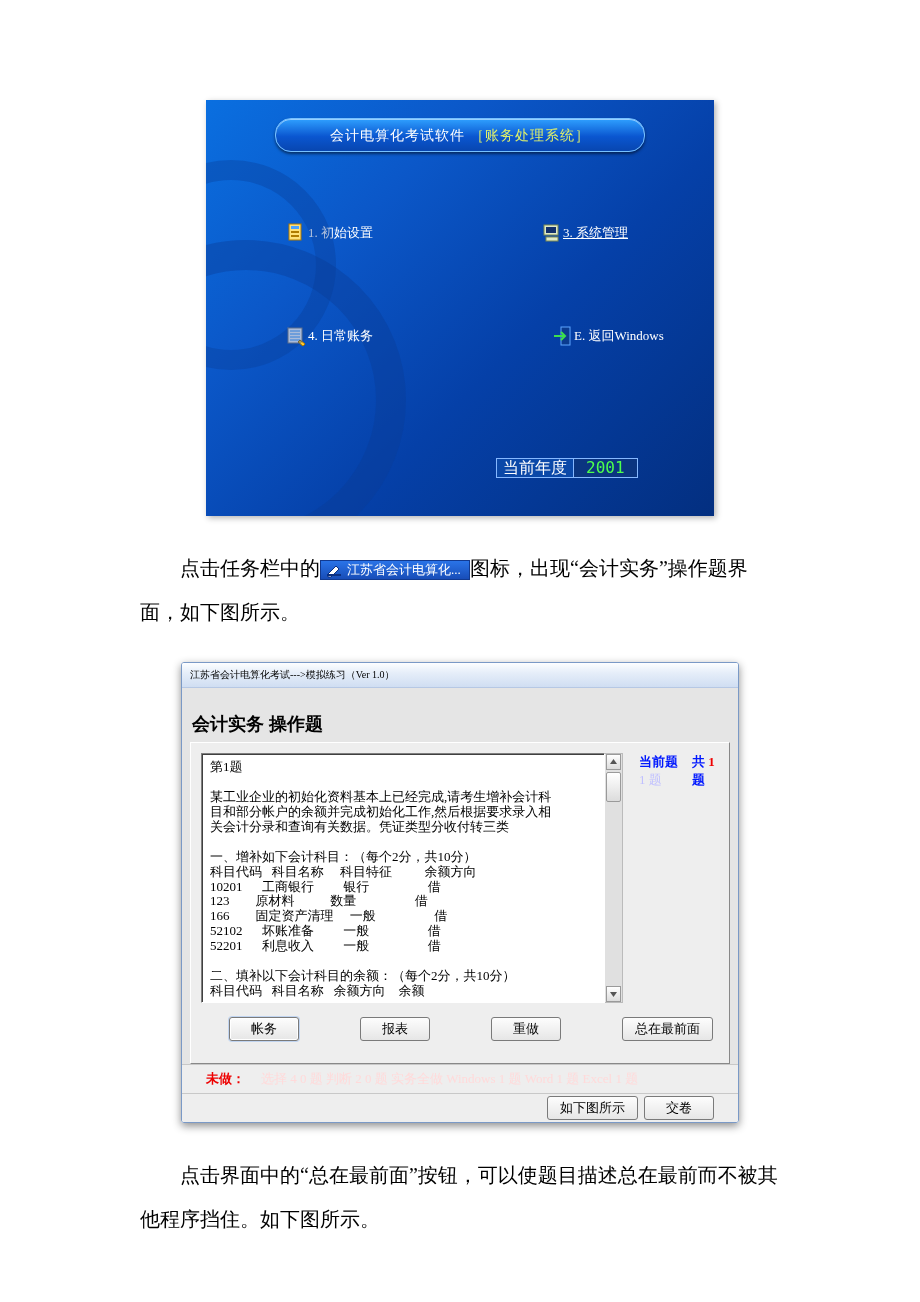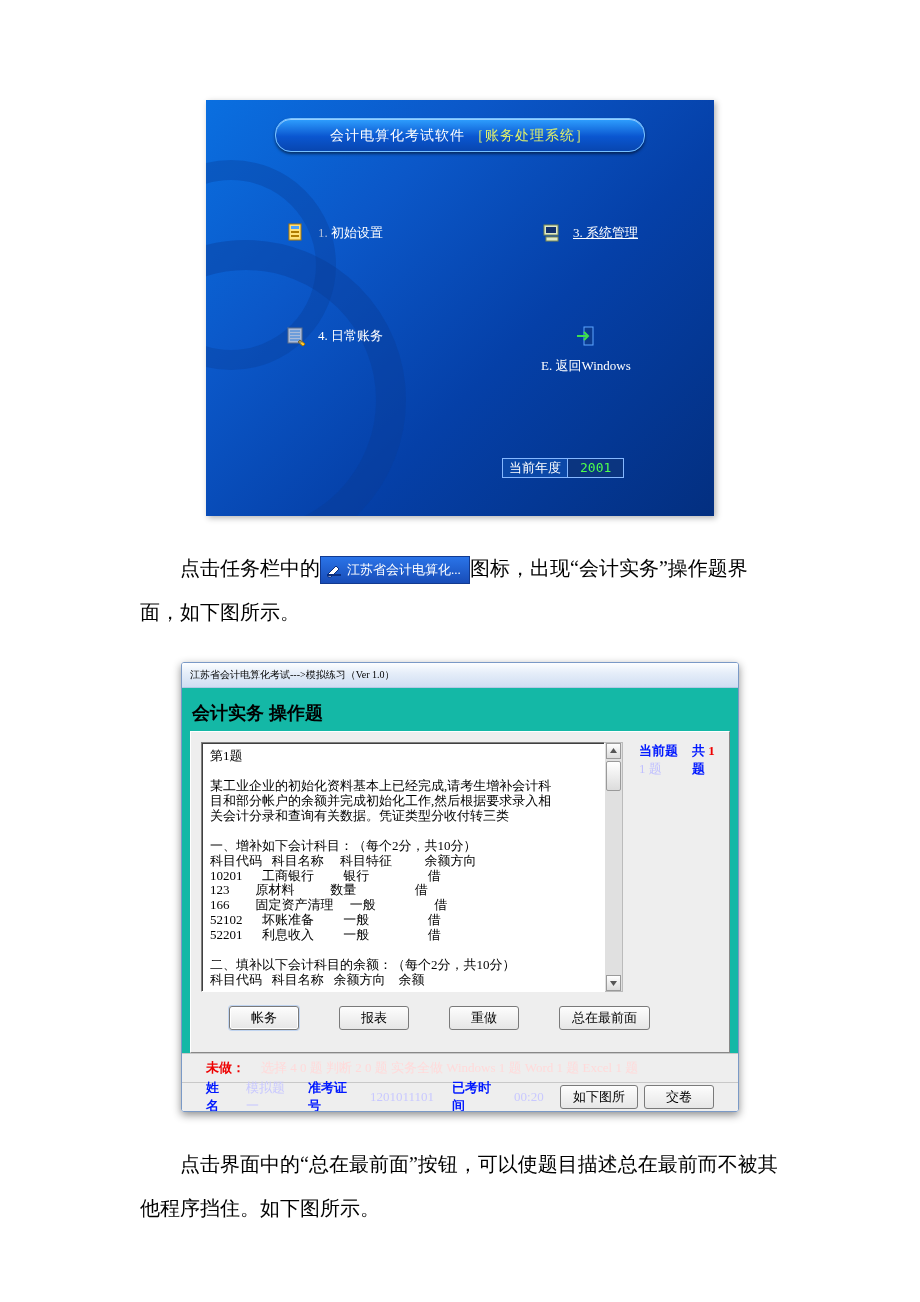--- a/index.html
+++ b/index.html
@@ -60,36 +60,35 @@
     box-shadow: inset 0 1px 0 rgba(255,255,255,.5), 0 2px 3px rgba(0,0,0,.5);
   }
   .titlebar .t2 { color: #dff06a; }
   .menuitem {
     position: absolute;
     color: #fff;
     font-size: 13px;
     font-family: "SimSun","宋体",serif;
     display: flex;
     align-items: center;
-    gap: 10px;
   }
   .menuitem .ic {
     width: 22px; height: 22px;
     display: flex; align-items: center; justify-content: center;
   }
   .mi1 { left: 80px; top: 122px; }
   .mi2 { left: 80px; top: 225px; }
   .mi3 { left: 335px; top: 122px; text-decoration: underline; }
-  .mi4 { left: 335px; top: 225px; flex-direction: column; }
+  .mi4 { left: 346px; top: 225px; }
   .yearbox {
     position: absolute;
-    left: 296px; top: 358px;
+    left: 290px; top: 358px;
     display: flex; align-items: stretch;
     height: 20px;
-    font-size: 13px;
+    font-size: 16px;
   }
   .yearbox .lab {
     background: #0b48a8;
     border: 1px solid #86b8ff;
     border-right: none;
     color: #fff;
     padding: 0 6px;
     line-height: 18px;
   }
   .yearbox .val {
@@ -109,21 +108,21 @@
     line-height: 2.2;
     text-indent: 2em;
   }
   p.para.first { text-indent: 2em; }
 
   
   .taskbar-icon {
     display: inline-flex;
     align-items: center;
     vertical-align: middle;
-    width: 150px; height: 28px;
+    width: 150px; height: 20px;
     background: linear-gradient(#2a74e8, #184db8);
     border: 1px solid #123a90;
     color: #fff;
     font-family: "SimSun","宋体",serif;
     font-size: 13px;
     padding: 0 4px;
     box-sizing: border-box;
     text-indent: 0;
     gap: 4px;
   }
@@ -145,22 +144,22 @@
     height: 24px;
     background: linear-gradient(#fdfeff, #e6eef9 40%, #d0def2);
     border-bottom: 1px solid #b6c8e4;
     color: #000;
     font-size: 10px;
     line-height: 24px;
     padding-left: 8px;
     font-family: Liberation Serif, serif;
   }
   .shot2-body {
-    background: #14b8a6;
-    padding: 9px 8px 0 8px;
+    background: #e5e5e5;
+    padding: 20px 8px 0 8px;
   }
   .shot2-h {
     font-family: "SimHei","黑体",sans-serif;
     font-size: 18px;
     font-weight: bold;
     padding: 4px 2px 6px 2px;
   }
   .shot2-panel {
     background: #eee;
     border: 1px solid #888;
@@ -217,20 +216,21 @@
   }
   .side-panel .row1 { color: #0018ff; font-weight: bold; }
   .side-panel .row1 .faded { color: #c0c0ff; font-weight: normal; }
   .side-panel .row2 { color: #0018ff; font-weight: bold; }
   .side-panel .row2 .red { color: #e00; }
   .btnrow {
     display: flex;
     gap: 40px;
     padding: 14px 6px 12px 28px;
     align-items: center;
+    justify-content: space-between;
   }
   .winbtn {
     min-width: 70px;
     height: 24px;
     background: linear-gradient(#fdfdfd,#e6e6e6);
     border: 1px solid #7a7a7a;
     border-radius: 3px;
     font-size: 13px;
     font-family: "SimSun","宋体",serif;
     padding: 0 12px;
@@ -400,28 +400,20 @@
           <button class="winbtn wide">总在最前面</button>
         </div>
       </div>
     </div>
     <div class="statusbar">
       <div class="sb-row top">
         <span>未做：</span>
         <span class="faint">选择 4 0 题   判断 2 0 题   实务全做   Windows 1 题   Word 1 题   Excel 1 题</span>
       </div>
       <div class="sb-row bot">
-        <div class="sb-left">
-          <span>姓名</span>
-          <span class="faint">模拟题一</span>
-          <span>准考证号</span>
-          <span class="faint">1201011101</span>
-          <span>已考时间</span>
-          <span class="faint">00:20</span>
-        </div>
         <div class="sb-btns">
           <button class="winbtn">如下图所示</button>
           <button class="winbtn">交卷</button>
         </div>
       </div>
     </div>
   </div>
 
   <p class="para">点击界面中的“总在最前面”按钮，可以使题目描述总在最前而不被其他程序挡住。如下图所示。</p>
 

